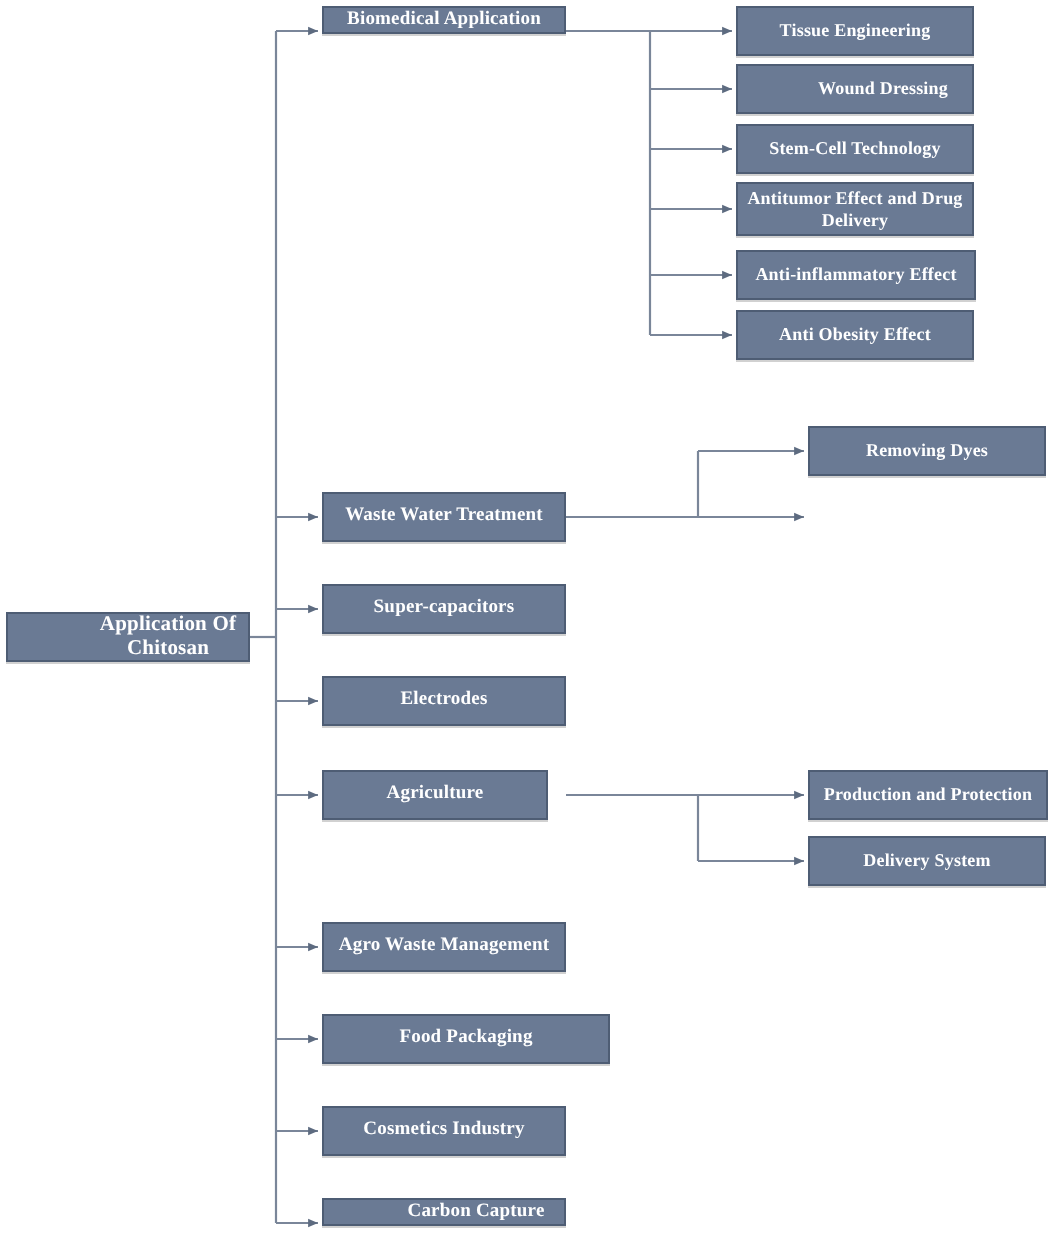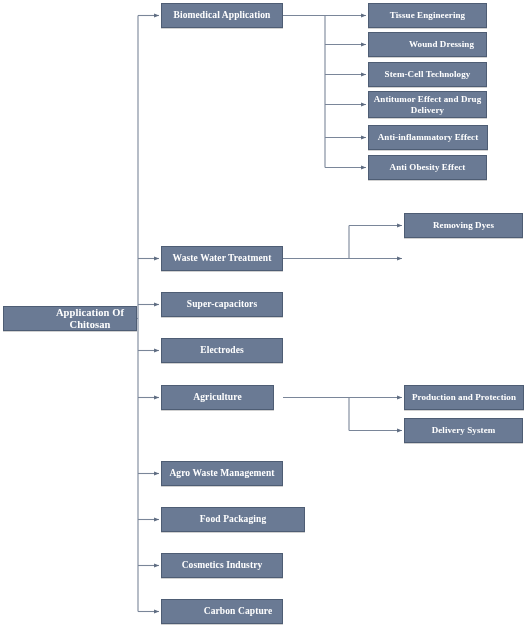--- a/index.html
+++ b/index.html
@@ -97,25 +97,25 @@
       <path d="M 283 258.5 L 402 258.5" marker-end="url(#arrow)"></path>
       <path d="M 349 258.5 L 349 225.5"></path>
       <path d="M 349 225.5 L 402 225.5" marker-end="url(#arrow)"></path>
 
       <path d="M 283 397.5 L 402 397.5" marker-end="url(#arrow)"></path>
       <path d="M 349 397.5 L 349 430.5"></path>
       <path d="M 349 430.5 L 402 430.5" marker-end="url(#arrow)"></path>
     </g>
   </svg>
 
-  <div class="node root-node" style="left:3px; top:306px; width:134px; height:25px;padding-left:40px;">
+  <div class="node root-node" style="left:3px; top:306px; width:122px; height:25px;padding-left:40px;">
     <span class="node-label">Application Of Chitosan</span>
   </div>
 
-  <div class="node lvl1-node" style="left:161px; top:3px; width:122px; height:25px;">
+  <div class="node lvl1-node" style="left:161px; top:3px; width:122px; height:14px;">
     <span class="node-label">Biomedical Application</span>
   </div>
 
   <div class="node lvl1-node" style="left:161px; top:246px; width:122px; height:25px;">
     <span class="node-label">Waste Water Treatment</span>
   </div>
 
   <div class="node lvl1-node" style="left:161px; top:338px; width:122px; height:25px;">
     <span class="node-label">Electrodes</span>
   </div>
@@ -133,21 +133,21 @@
   </div>
 
   <div class="node lvl1-node" style="left:161px; top:507px; width:144px; height:25px;">
     <span class="node-label">Food Packaging</span>
   </div>
 
   <div class="node lvl1-node" style="left:161px; top:553px; width:122px; height:25px;">
     <span class="node-label">Cosmetics Industry</span>
   </div>
 
-  <div class="node lvl1-node" style="left:161px; top:599px; width:122px; height:25px;padding-left:32px;">
+  <div class="node lvl1-node" style="left:161px; top:599px; width:122px; height:14px;padding-left:32px;">
     <span class="node-label">Carbon Capture</span>
   </div>
 
   <div class="node lvl2-node" style="left:368px; top:3px; width:119px; height:25px;">
     <span class="node-label">Tissue Engineering</span>
   </div>
 
   <div class="node lvl2-node" style="left:368px; top:32px; width:119px; height:25px;padding-left:28px;">
     <span class="node-label">Wound Dressing</span>
   </div>

